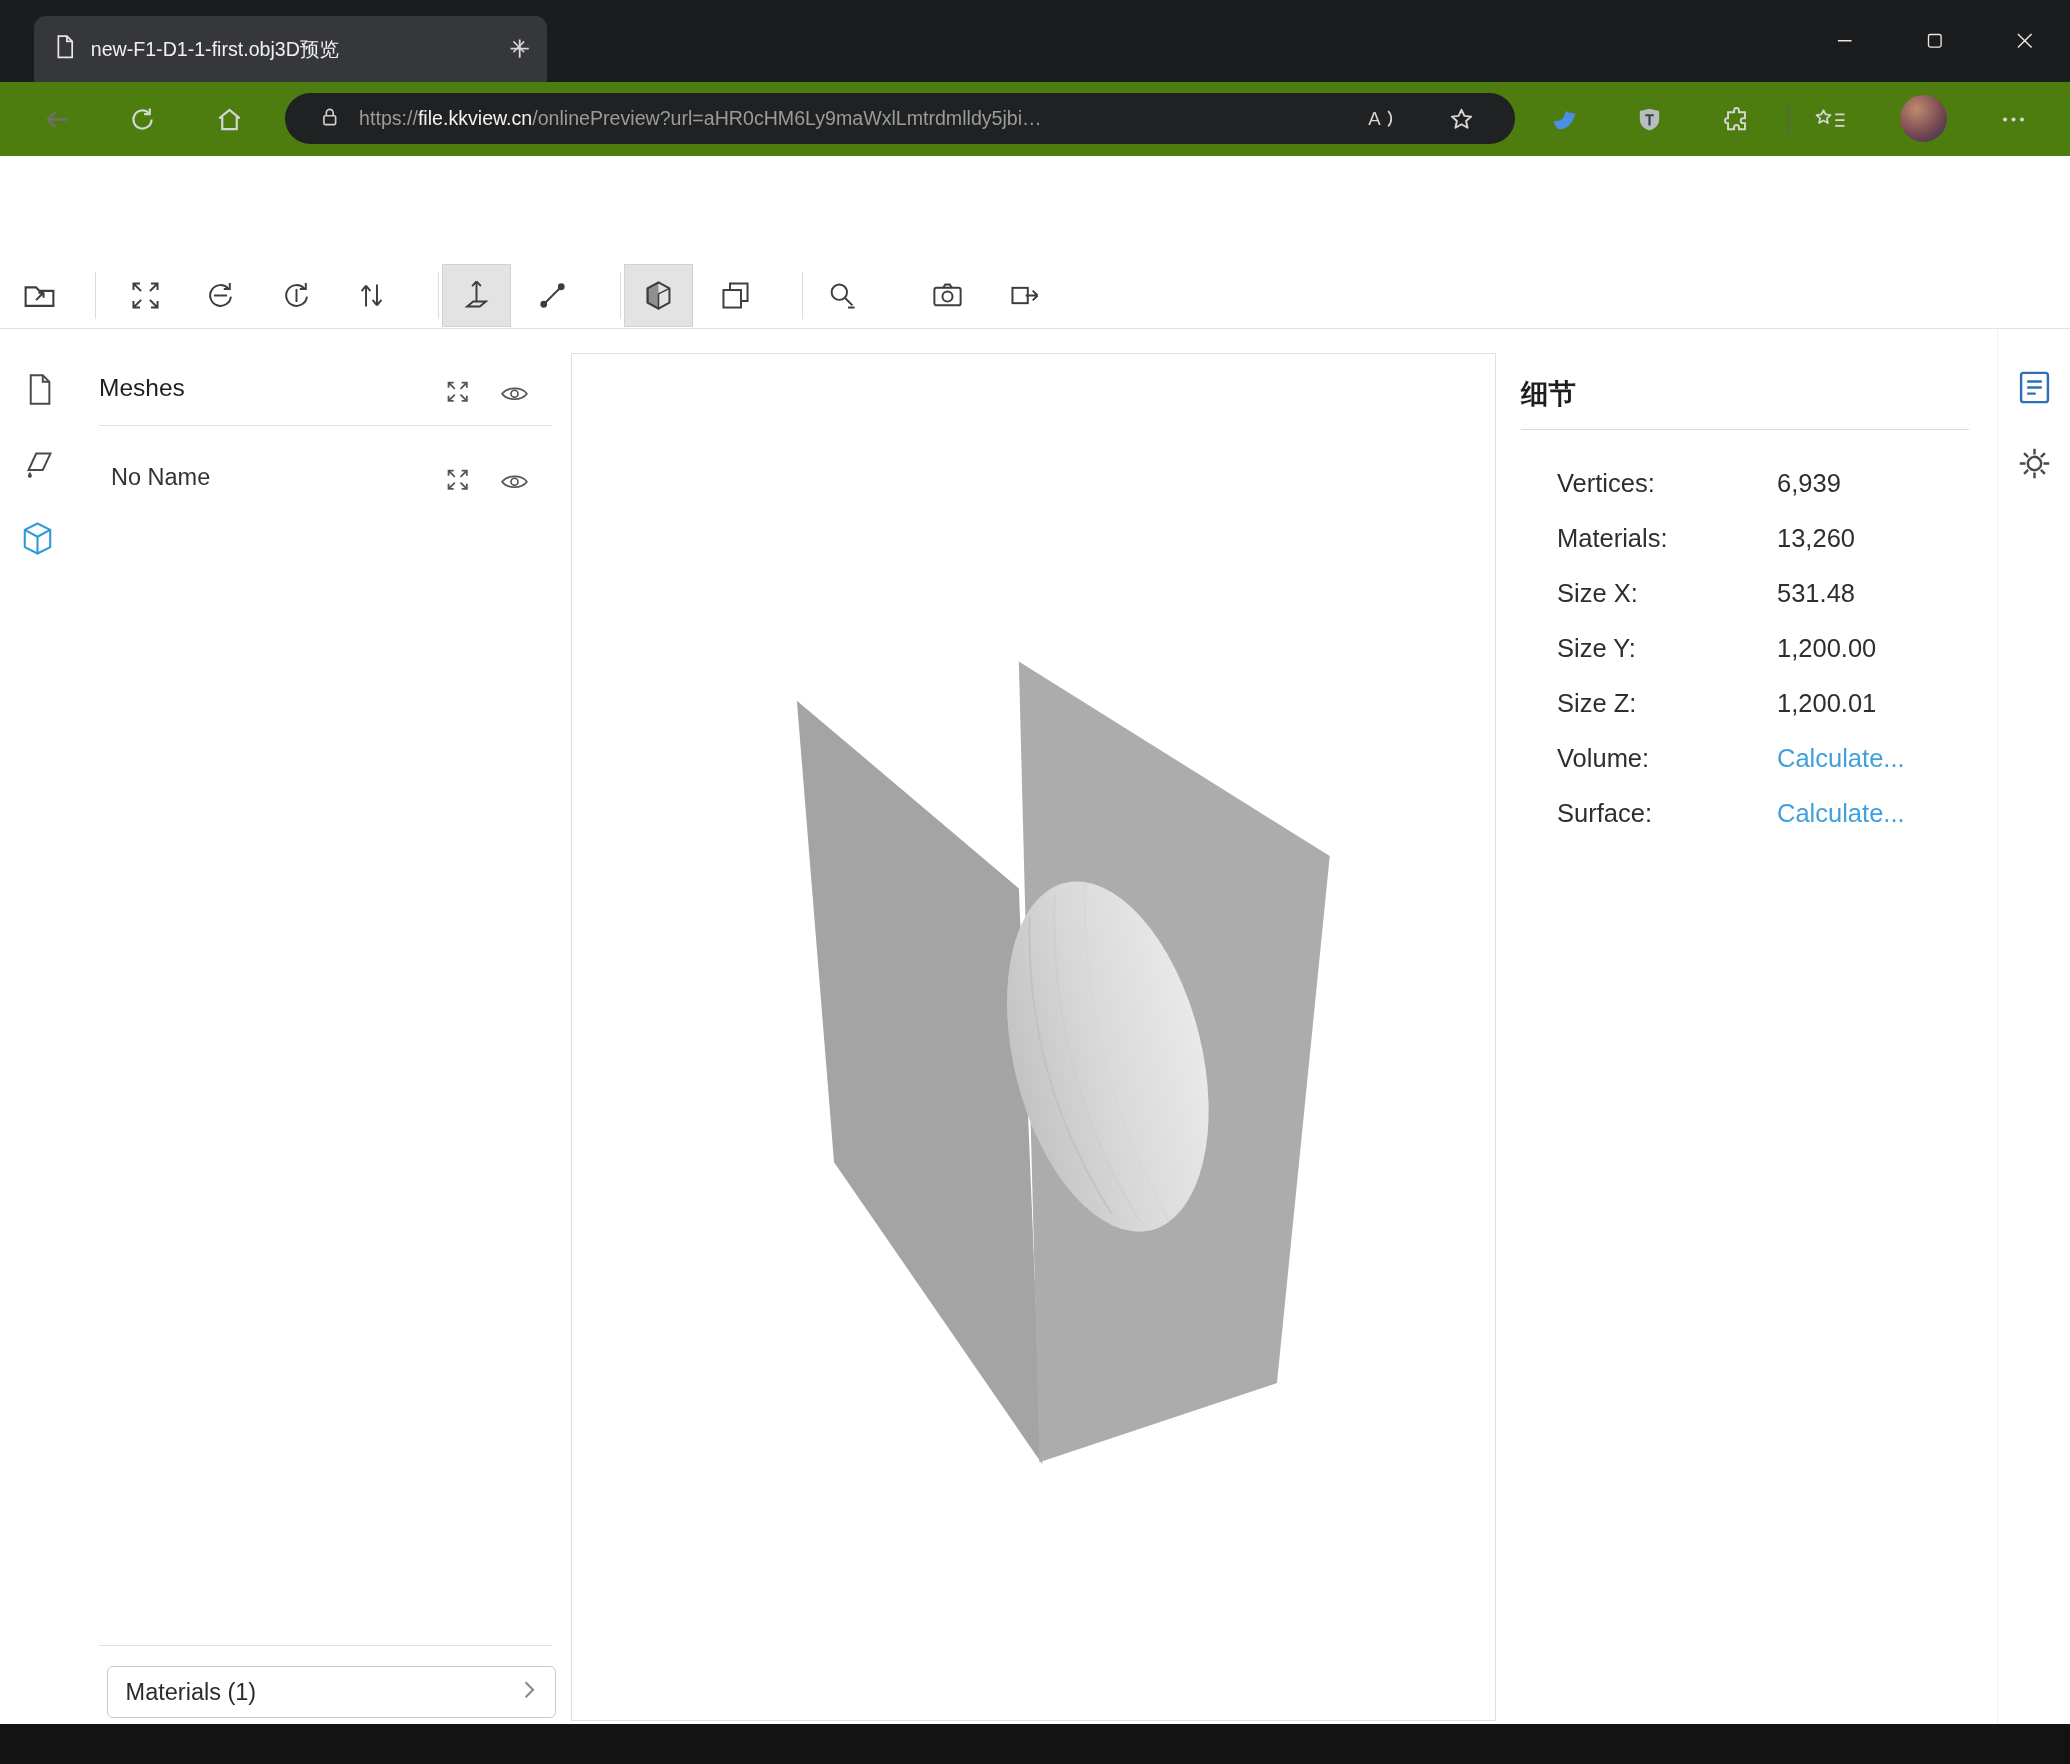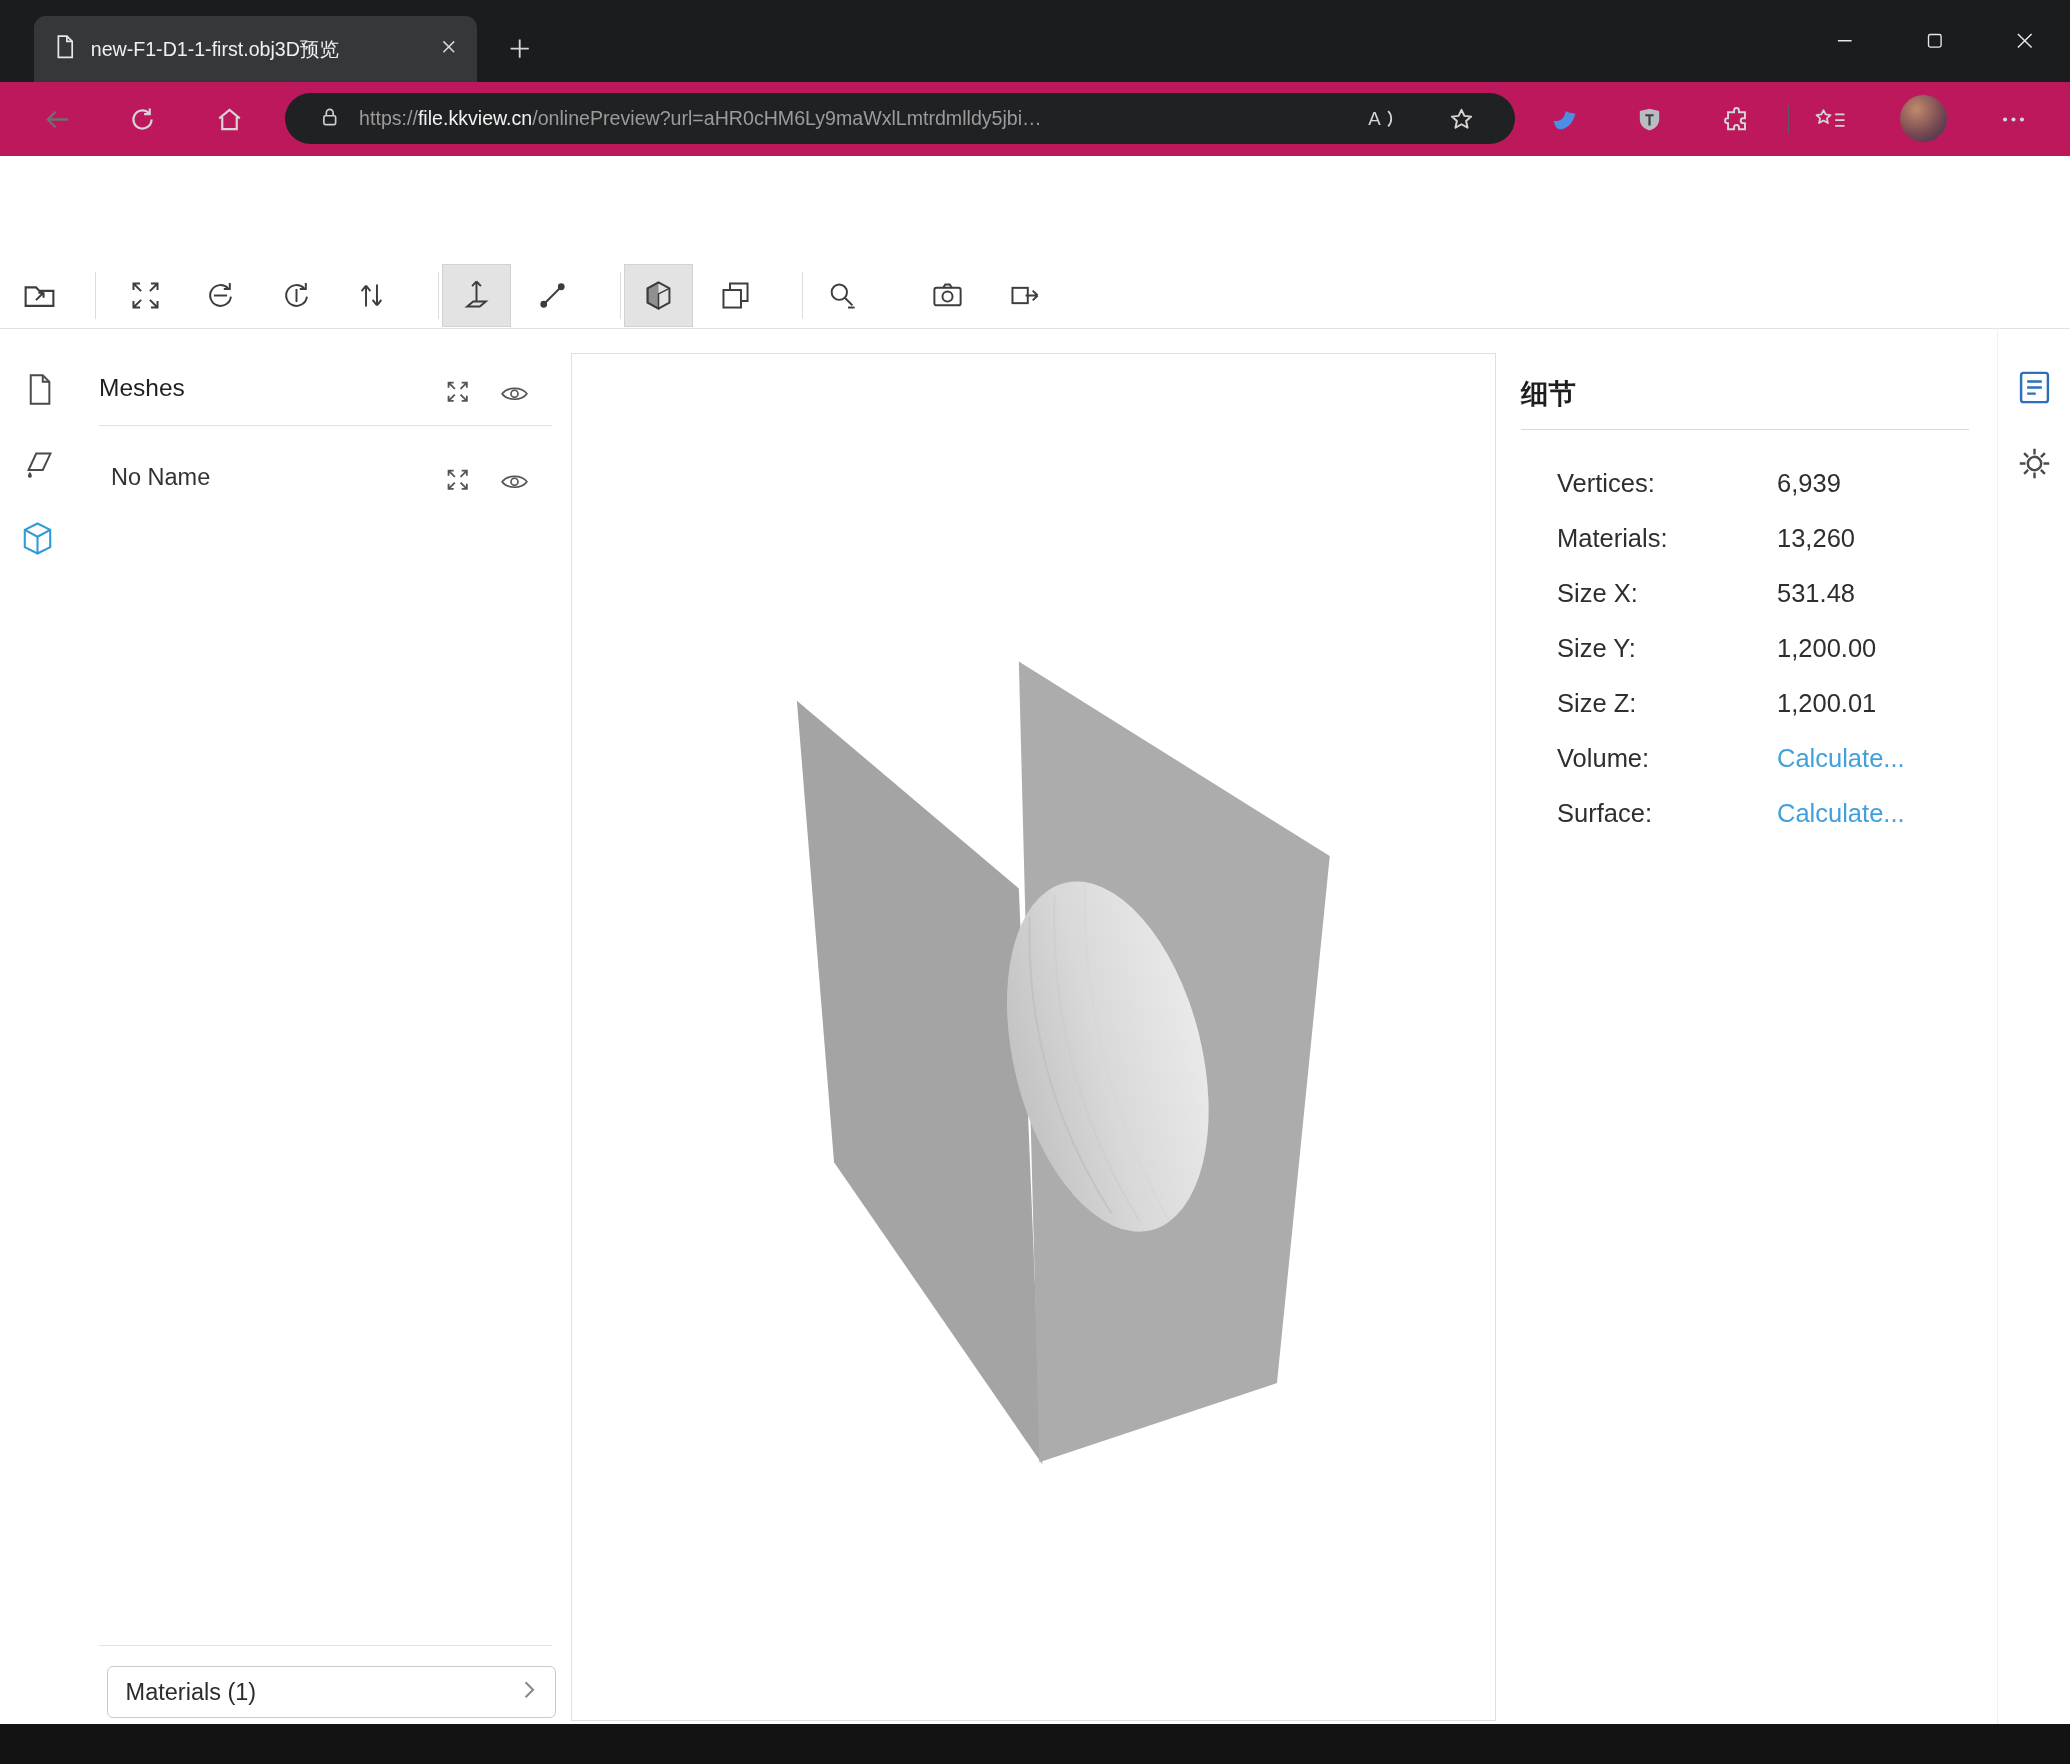--- a/index.html
+++ b/index.html
@@ -1,28 +1,28 @@
 <!DOCTYPE html>
 <html style="--accent-blue: #2f9ad8; --link-blue: #41a0dc;"><head>
 <meta charset="utf-8">
 <style>
   html,body{margin:0;padding:0;background:#000;}
   .screen{position:relative;width:2070px;height:1764px;background:#ffffff;
     font-family:"Liberation Sans", sans-serif;overflow:hidden;}
 
   
   .titlebar{position:absolute;left:0;top:0;width:100%;height:82px;background:#1b1c1e;}
-  .tab{position:absolute;left:34px;top:15.7px;width:443px;height:67px;background:#35373a;
+  .tab{position:absolute;left:34px;top:15.7px;width:513px;height:67px;background:#35373a;
     border-radius:11.8px 11.8px 0 0;display:flex;align-items:center;padding:0 17.6px;gap:13.7px;box-sizing:border-box;}
   .tab-title{flex:1;font-size:19.6px;color:#f0f0f0;white-space:nowrap;overflow:hidden;text-overflow:ellipsis;}
   .newtab{position:absolute;left:500px;top:29px;width:39px;height:39px;display:flex;align-items:center;justify-content:center;}
   .win-controls{position:absolute;right:0;top:0;height:82px;display:flex;}
   .win-btn{width:90px;height:82px;display:flex;align-items:center;justify-content:center;}
 
-  .navbar{position:absolute;left:0;top:82px;width:100%;height:74px;background:#be185d;}
+  .navbar{position:absolute;left:0;top:82px;width:100%;height:74px;background:#4d7c0f;}
   .nav-btn{position:absolute;top:18.6px;width:37px;height:37px;display:flex;align-items:center;justify-content:center;}
   .pill{position:absolute;left:285px;top:10.8px;width:1230px;height:51px;background:#1f2123;border-radius:25.5px;
     display:flex;align-items:center;padding:0 9.8px 0 33px;box-sizing:border-box;gap:17.6px;}
   .url-text{font-size:19.6px;white-space:nowrap;overflow:hidden;}
   .url-dim{color:#9b9b9b;}
   .url-host{color:#f2f2f2;}
   .nav-divider{position:absolute;left:1788px;top:22.5px;width:1px;height:29px;background:#5a5c60;}
   .avatar{position:absolute;left:1900px;top:12.7px;width:47px;height:47px;border-radius:50%;
     background:radial-gradient(circle at 35% 30%, #c08a6e, #7a4a52 55%, #2c3050 100%);}
 

